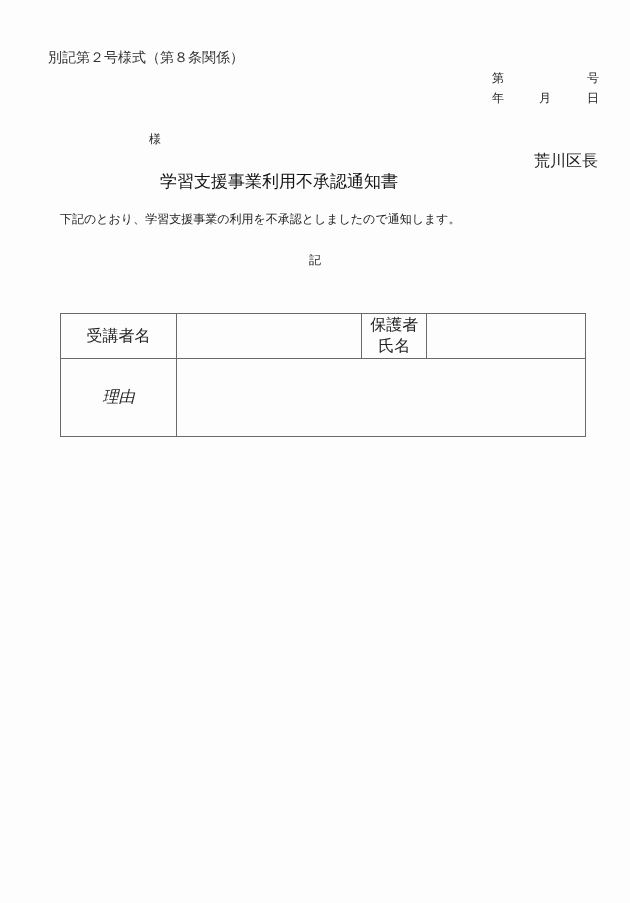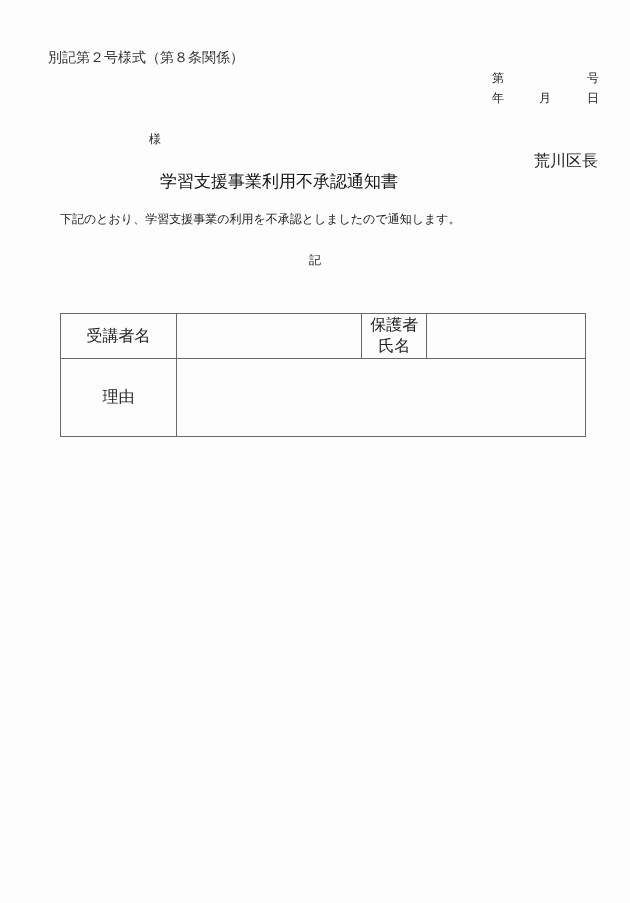--- a/index.html
+++ b/index.html
@@ -50,18 +50,18 @@
     <col style="width:65px">
     <col style="width:159px">
   </colgroup>
   <tbody>
       <tr style="height:45px;">
     <td class="lbl">受講者名</td>
     <td></td>
     <td class="lbl">保護者氏名</td>
     <td></td>
   </tr>
-  <tr style="height:78px;">
+  <tr style="height:78px;font-style:italic;">
     <td class="lbl">理由</td>
     <td colspan="3"></td>
   </tr>
 </tbody>
   </table>
 
 </body></html>

